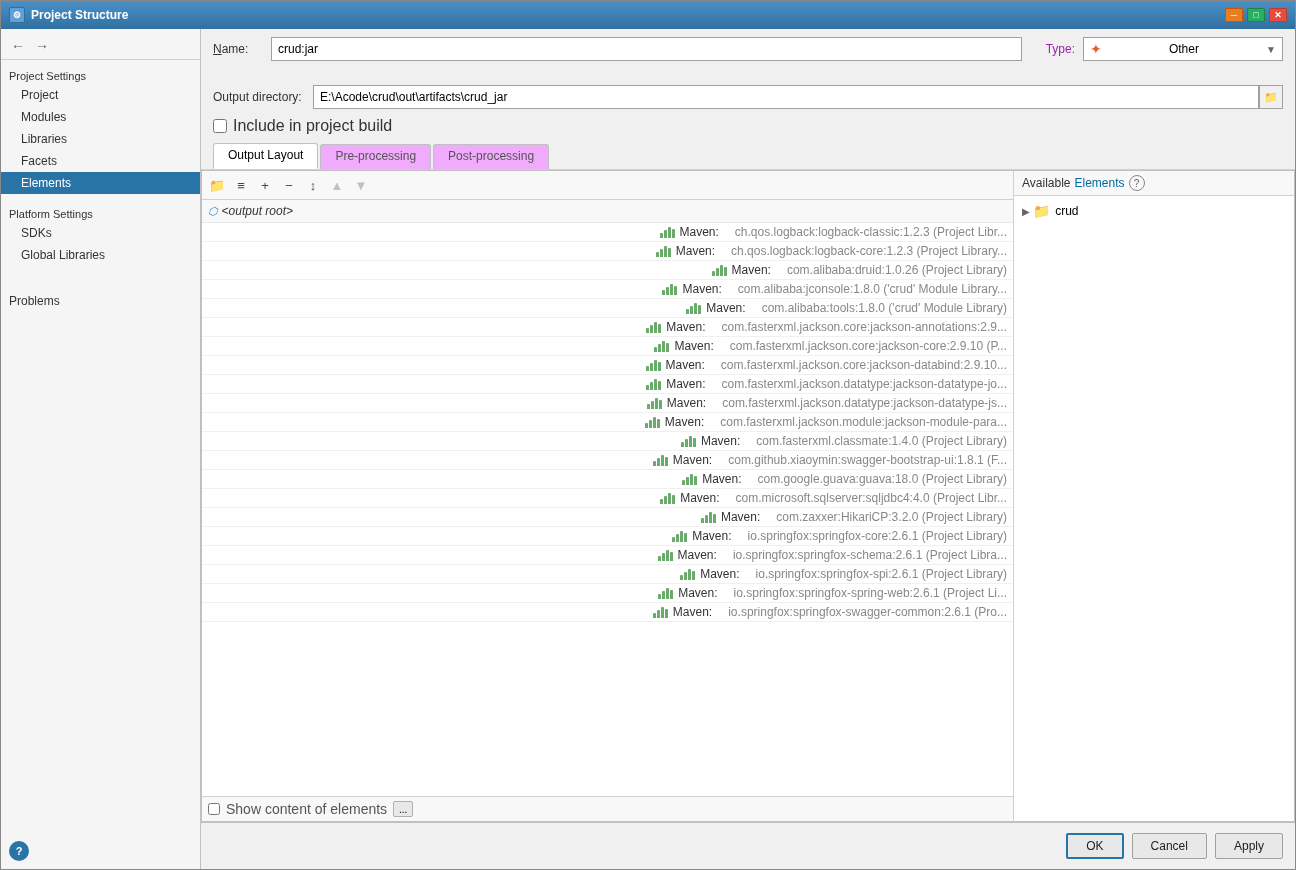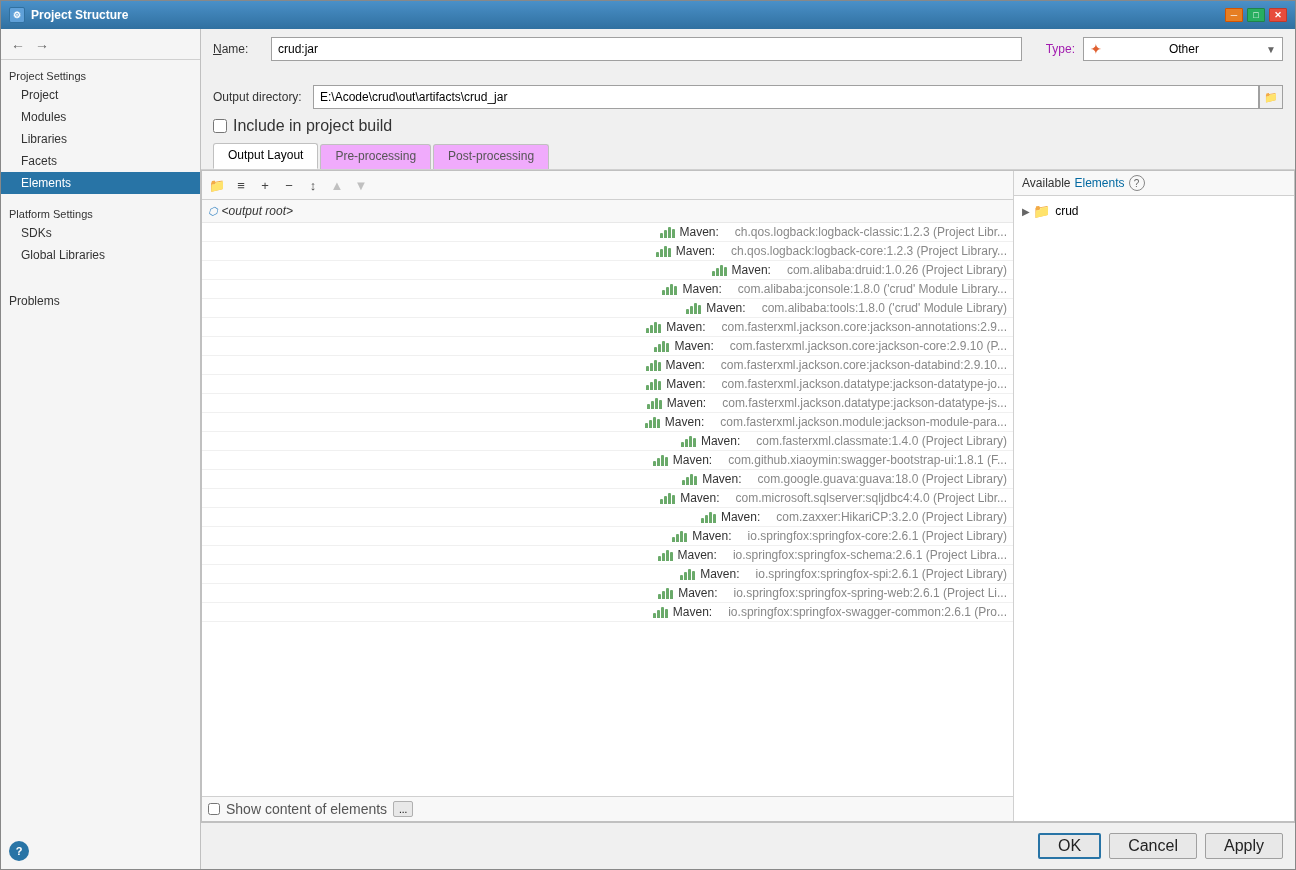--- a/index.html
+++ b/index.html
@@ -167,21 +167,21 @@
     .avail-expand { color: #666; font-size: 10px; cursor: pointer; }
 
     
     .bottom-row {
       display: flex; align-items: center; justify-content: flex-end;
       padding: 10px 12px; border-top: 1px solid #c0c0c0; background: #f0f0f0;
       gap: 8px; flex-shrink: 0;
     }
     .btn {
       height: 26px; padding: 0 18px; border: 1px solid #a0a0a0; background: #e8e8e8;
-      cursor: pointer; font-size: 16px; border-radius: 2px; color: #222;
+      cursor: pointer; font-size: 12px; border-radius: 2px; color: #222;
     }
     .btn.primary { background: #e8e8e8; border: 2px solid #2874a6; font-weight: normal; }
 
     
     ::-webkit-scrollbar { width: 8px; height: 8px; }
     ::-webkit-scrollbar-track { background: #f0f0f0; }
     ::-webkit-scrollbar-thumb { background: #b0b0b0; border-radius: 4px; }
   </style>
 </head>
 <body>

